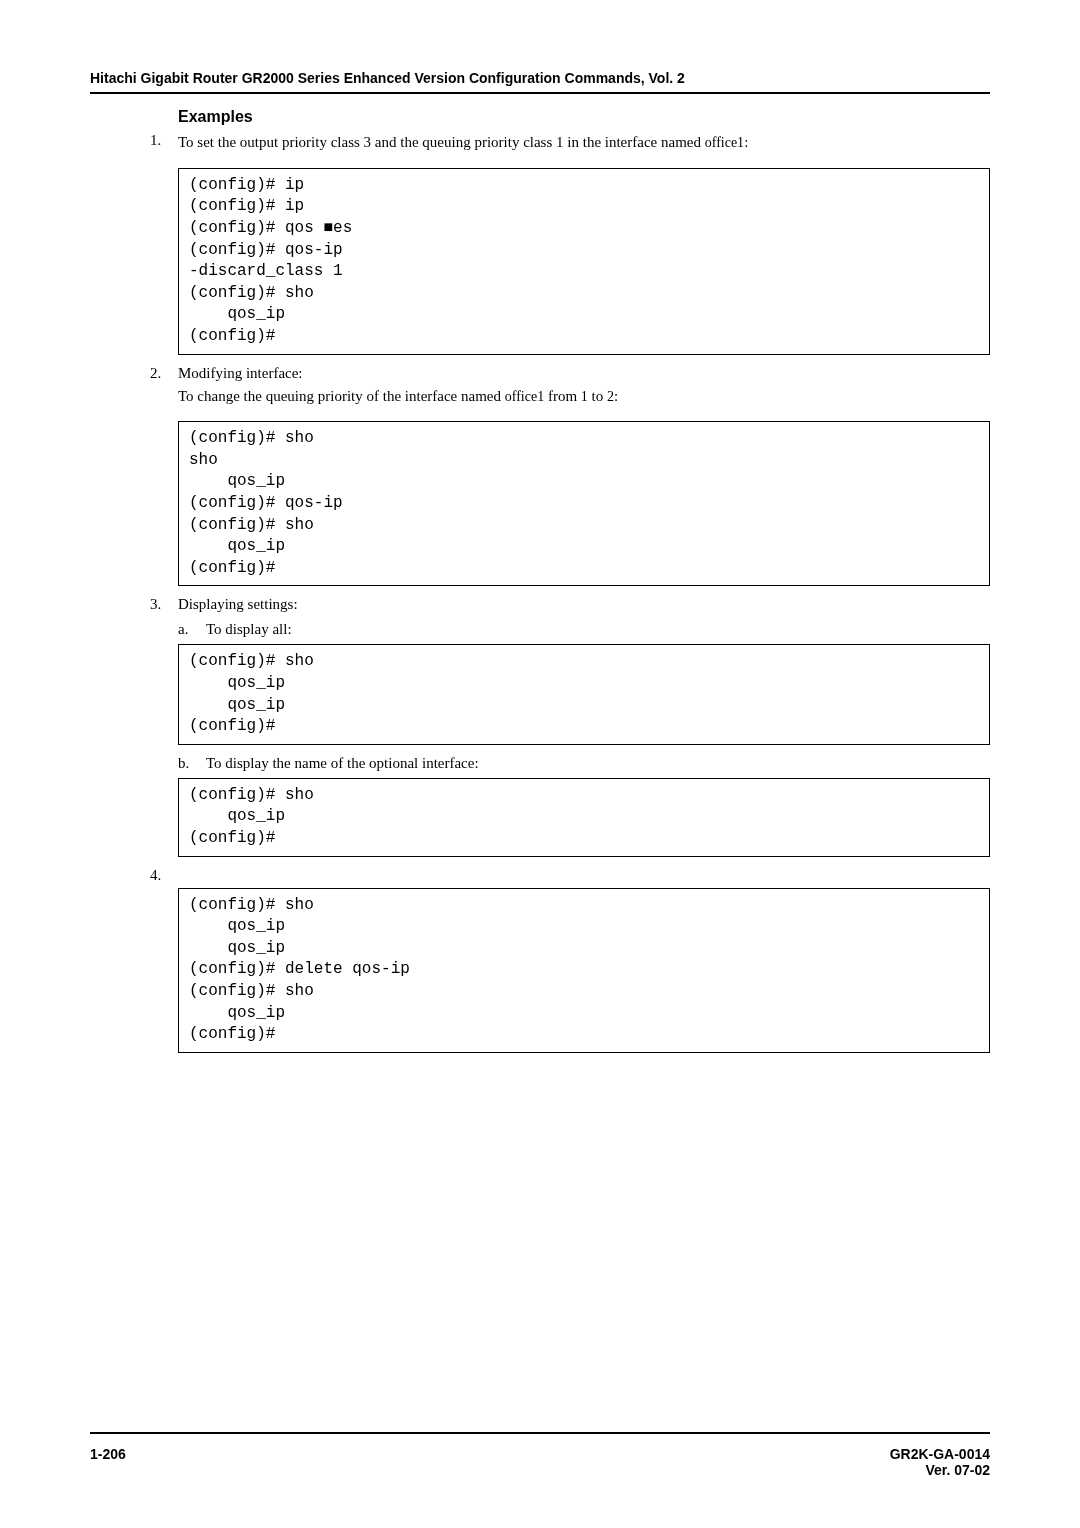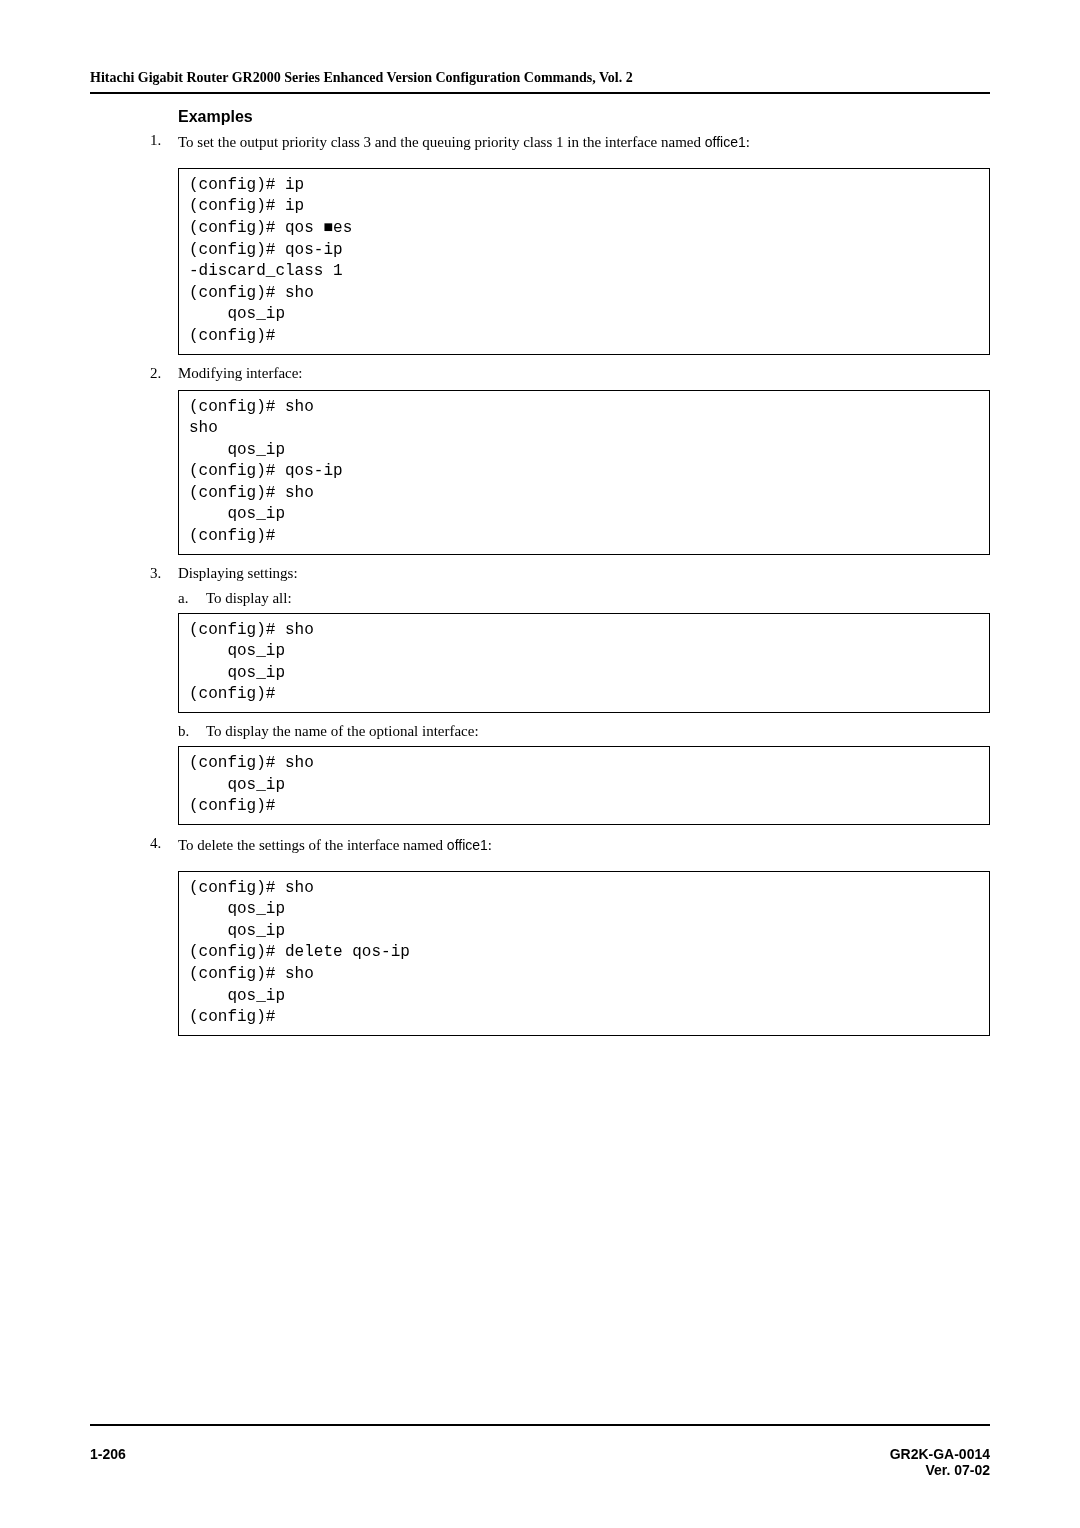--- a/index.html
+++ b/index.html
@@ -9,21 +9,21 @@
     }
     body {
       font-family: Georgia, 'Times New Roman', serif;
       background: #fff;
       padding: 70px 90px 50px 90px;
       width: 1080px;
       height: 1528px;
       position: relative;
     }
     .header-title {
-      font-family: Liberation Serif, serif;
+      font-family: Liberation Sans, sans-serif;
       font-weight: bold;
       font-size: 14px;
       border-bottom: 2px solid #000;
       padding-bottom: 6px;
       margin-bottom: 14px;
     }
     .content {
       padding-left: 60px;
     }
     .section-heading {
@@ -49,21 +49,21 @@
       font-size: 15px;
     }
     .item-title {
       margin-bottom: 4px;
     }
     .item-desc {
       margin-bottom: 10px;
       line-height: 1.45;
     }
     .mono {
-      font-family: Liberation Sans, sans-serif;
+      font-family: Liberation Serif, serif;
       font-size: 14px;
     }
     .code-block {
       border: 1.5px solid #000;
       padding: 6px 10px;
       font-family: 'Courier New', monospace;
       font-size: 16px;
       line-height: 1.35;
       white-space: pre;
       margin-left: 28px;
@@ -83,21 +83,21 @@
     .sub-text {
       font-family: 'Bookman Old Style', Georgia, serif;
       font-size: 15px;
     }
     .footer {
       position: absolute;
       bottom: 50px;
       left: 90px;
       right: 90px;
       border-top: 2px solid #000;
-      padding-top: 20px;
+      padding-top: 12px;
       display: flex;
       justify-content: space-between;
       font-family: Arial, Helvetica, sans-serif;
       font-weight: bold;
       font-size: 14px;
     }
     .footer-right {
       text-align: right;
     }
   </style>
@@ -123,20 +123,23 @@
 (config)# qos-ip
 -discard_class 1
 (config)# sho
     qos_ip
 (config)#</div>
 
   <div class="numbered-item">
     <div class="num">2.</div>
     <div class="item-body">
       <div class="item-title">Modifying interface:</div>
+      <div class="item-desc">
+        <span>To change the queuing priority of the interface named </span><span class="mono">office1</span><span> from </span><span class="mono">1</span><span> to </span><span class="mono">2</span><span>:</span>
+      </div>
     </div>
   </div>
   <div class="code-block">(config)# sho
 sho
     qos_ip
 (config)# qos-ip
 (config)# sho
     qos_ip
 (config)#</div>
 
@@ -158,23 +161,20 @@
     <div class="sub-letter">b.</div>
     <div class="sub-text">To display the name of the optional interface:</div>
   </div>
   <div class="code-block">(config)# sho
     qos_ip
 (config)#</div>
 
   <div class="numbered-item">
     <div class="num">4.</div>
     <div class="item-body">
-      <div class="item-desc">
-        <span>To delete the settings of the interface named </span><span class="mono">office1</span><span>:</span>
-      </div>
     </div>
   </div>
   <div class="code-block">(config)# sho
     qos_ip
     qos_ip
 (config)# delete qos-ip
 (config)# sho
     qos_ip
 (config)#</div>
 

